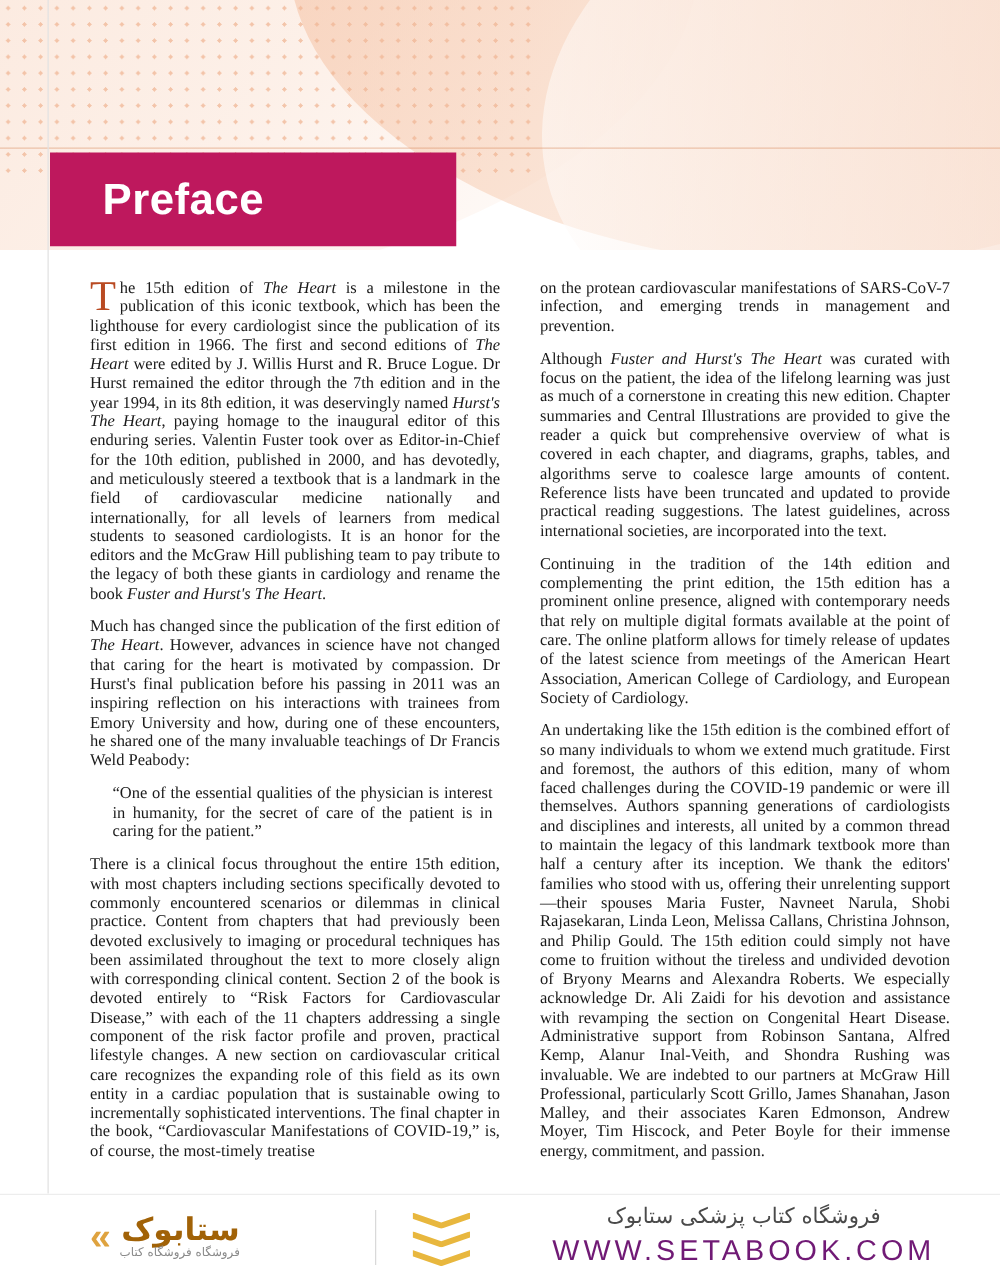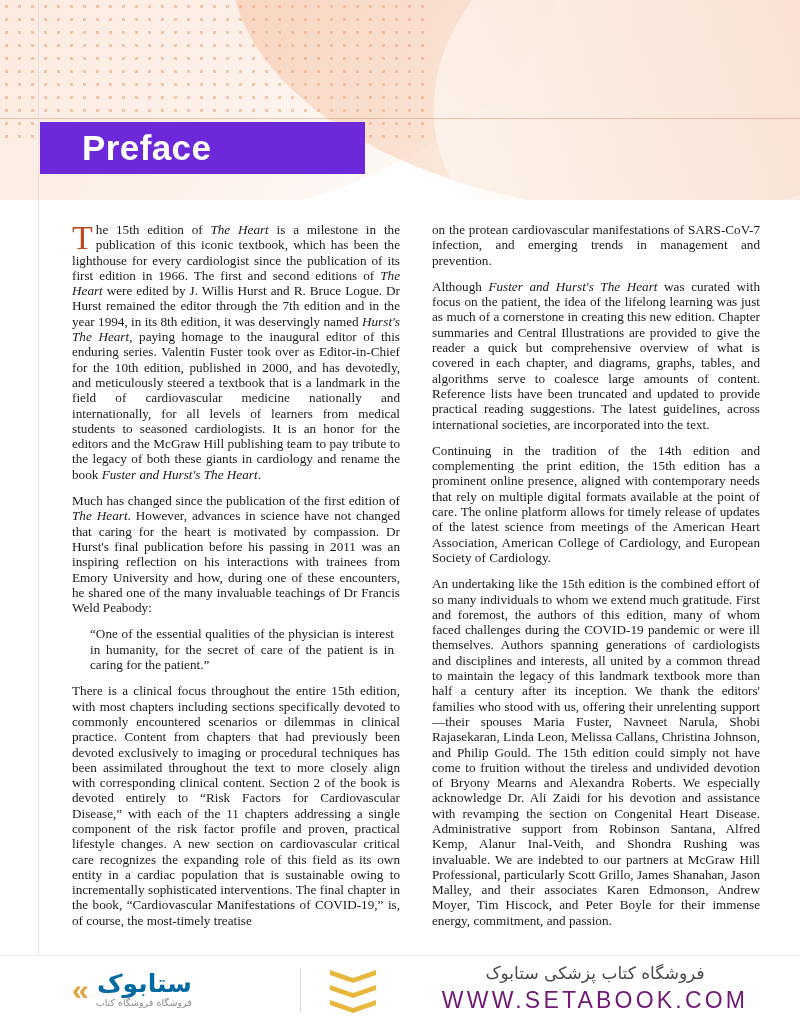--- a/index.html
+++ b/index.html
@@ -81,22 +81,22 @@
     width: 800px; height: 1px;
     background: rgba(216,140,96,0.45);
   }
 
   
   .title-bar {
     position: absolute;
     left: 40px;
     top: 122px;
     width: 325px;
-    height: 52px;
-    background: #6d28d9;
+    height: 75px;
+    background: #be185d;
     display: flex;
     align-items: center;
   }
   .title-bar h1 {
     margin: 0;
     padding-left: 42px;
     color: #ffffff;
     font-family: "Liberation Sans", sans-serif;
     font-weight: bold;
     font-size: 35px;
@@ -184,21 +184,21 @@
     padding-right: 6px;
   }
   .brand-farsi {
     display: flex;
     flex-direction: column;
     align-items: flex-end;
   }
   .brand-farsi .big {
     font-family: "DejaVu Sans", sans-serif;
     font-size: 25px;
-    color: #0369a1;
+    color: #a16207;
     line-height: 26px;
     font-weight: bold;
     direction: rtl;
   }
   .brand-farsi .small {
     font-family: "DejaVu Sans", sans-serif;
     font-size: 9.5px;
     color: #8a8a8a;
     line-height: 12px;
     direction: rtl;

